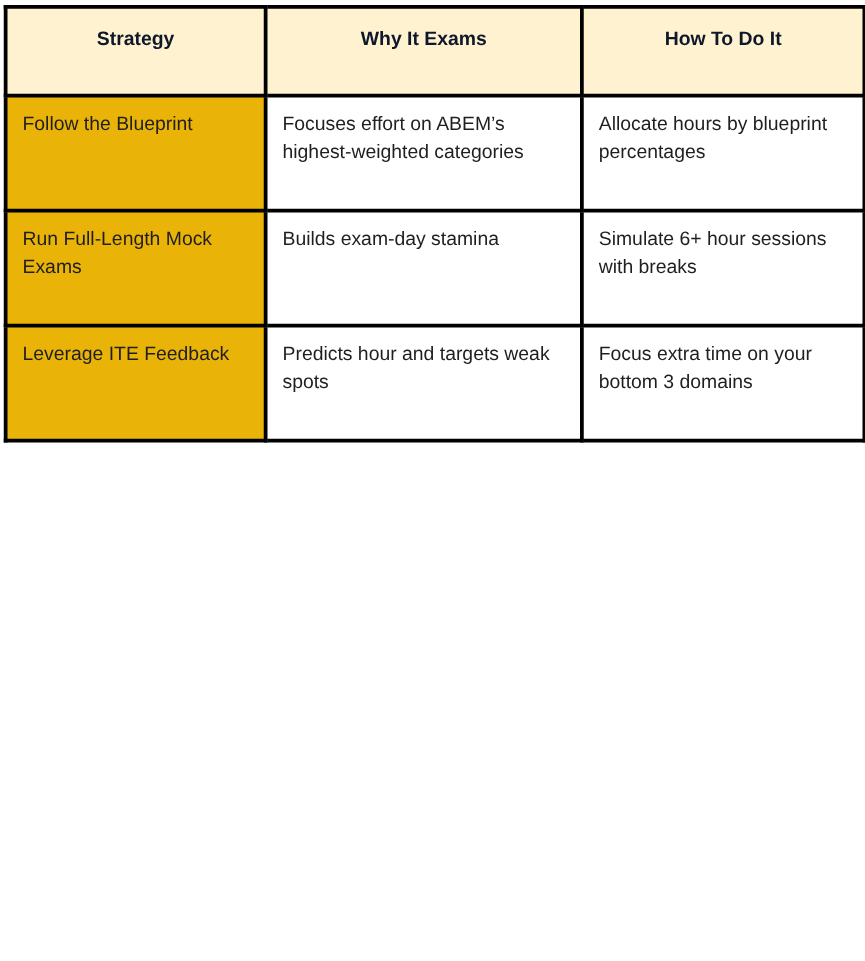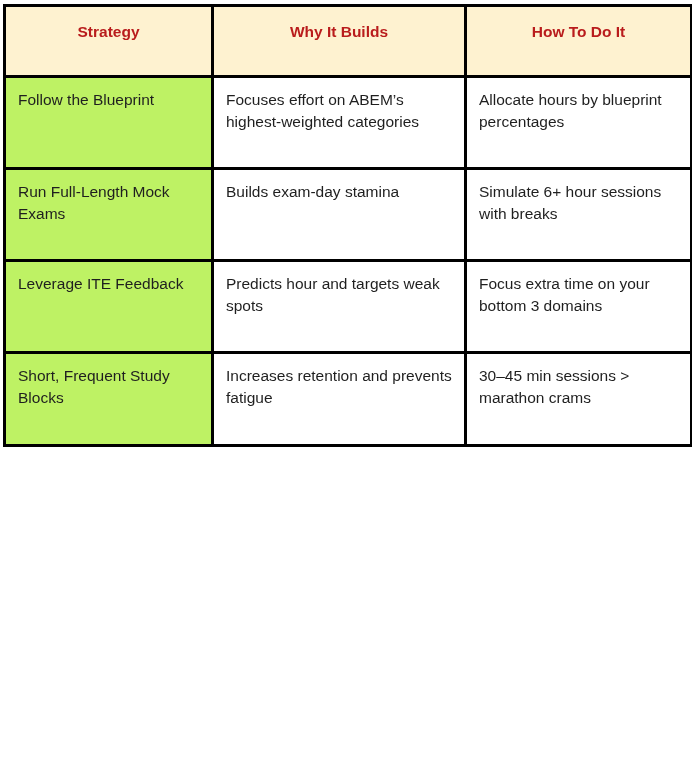--- a/index.html
+++ b/index.html
@@ -31,25 +31,25 @@
       font-size: 15.5px;
       line-height: 22px;
       padding: 11px 12px 8px 12px;
       box-sizing: border-box;
       word-wrap: break-word;
     }
     table.strategy-table th {
       background: #fef2d0;
       font-weight: bold;
       text-align: center;
-      color: #b91c1c;
+      color: #0f172a;
       padding-top: 14px;
     }
     table.strategy-table td.col-strategy {
-      background: #bef264;
+      background: #eab308;
     }
     col.c1 { width: 208px; }
     col.c2 { width: 253px; }
     col.c3 { width: 226px; }
     tr.head-row { height: 71px; }
     tr.r1 { height: 92px; }
     tr.r2 { height: 116px; }
     tr.r3 { height: 92px; }
     tr.r4 { height: 114px; }
     tr.r5 { height: 92px; }
@@ -61,39 +61,34 @@
 
 <table class="strategy-table">
   <colgroup>
     <col class="c1">
     <col class="c2">
     <col class="c3">
   </colgroup>
   <thead>
     <tr class="head-row">
       <th>Strategy</th>
-      <th>Why It Builds</th>
+      <th>Why It Exams</th>
       <th>How To Do It</th>
     </tr>
   </thead>
   <tbody>
     <tr class="r1">
       <td class="col-strategy">Follow the Blueprint</td>
       <td>Focuses effort on ABEM’s highest-weighted categories</td>
       <td>Allocate hours by blueprint percentages</td>
     </tr>
     <tr class="r3">
       <td class="col-strategy">Run Full-Length Mock Exams</td>
       <td>Builds exam-day stamina</td>
       <td>Simulate 6+ hour sessions with breaks</td>
     </tr>
     <tr class="r5">
       <td class="col-strategy">Leverage ITE Feedback</td>
       <td>Predicts hour and targets weak spots</td>
       <td>Focus extra time on your bottom 3 domains</td>
     </tr>
-    <tr class="r7">
-      <td class="col-strategy">Short, Frequent Study Blocks</td>
-      <td>Increases retention and prevents fatigue</td>
-      <td>30–45 min sessions &gt; marathon crams</td>
-    </tr>
   </tbody>
 </table>
 
 </body></html>

